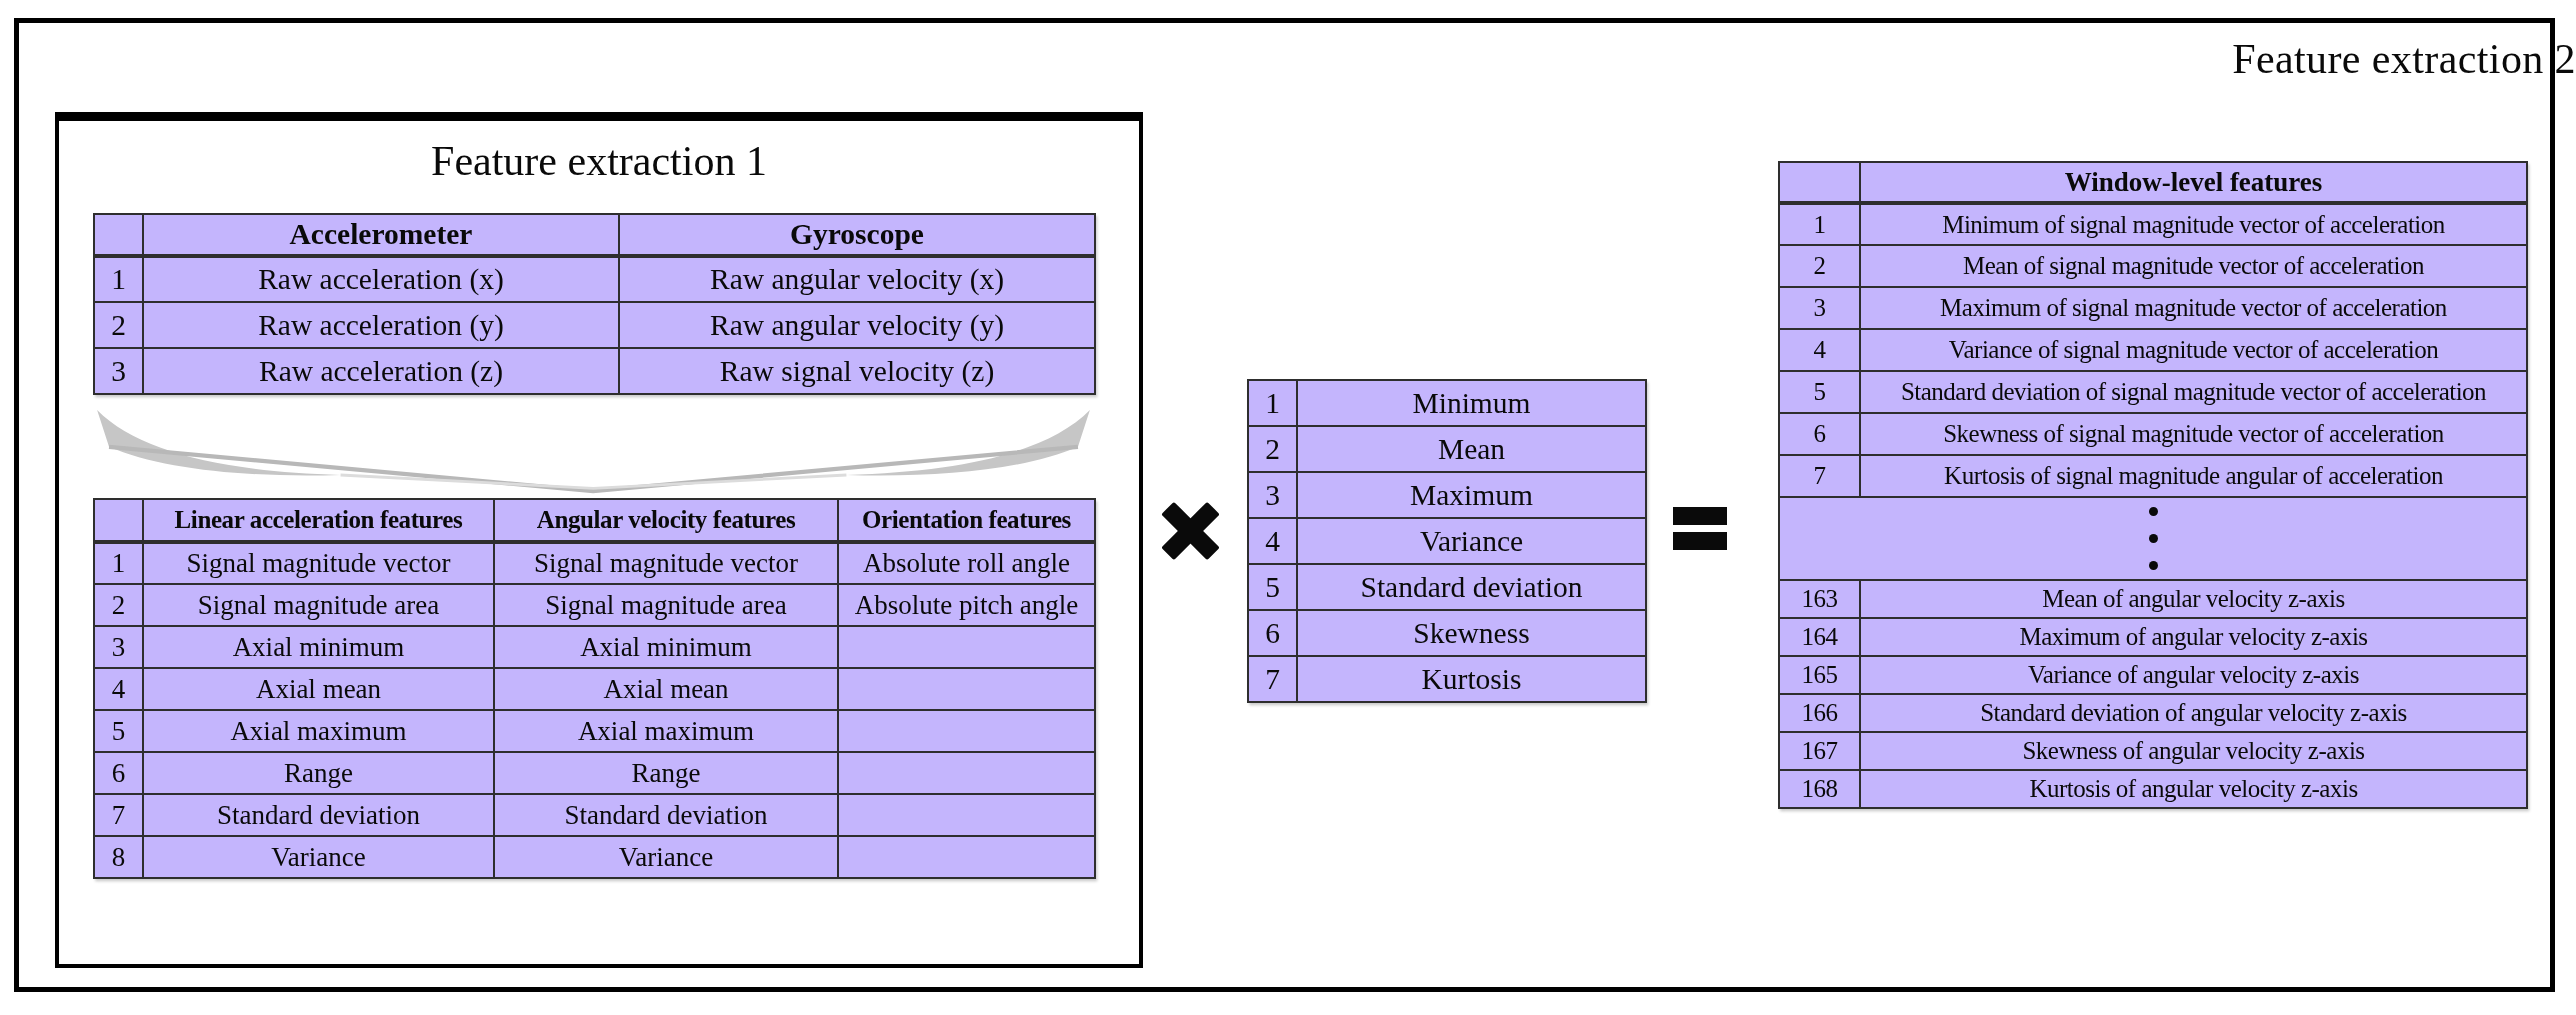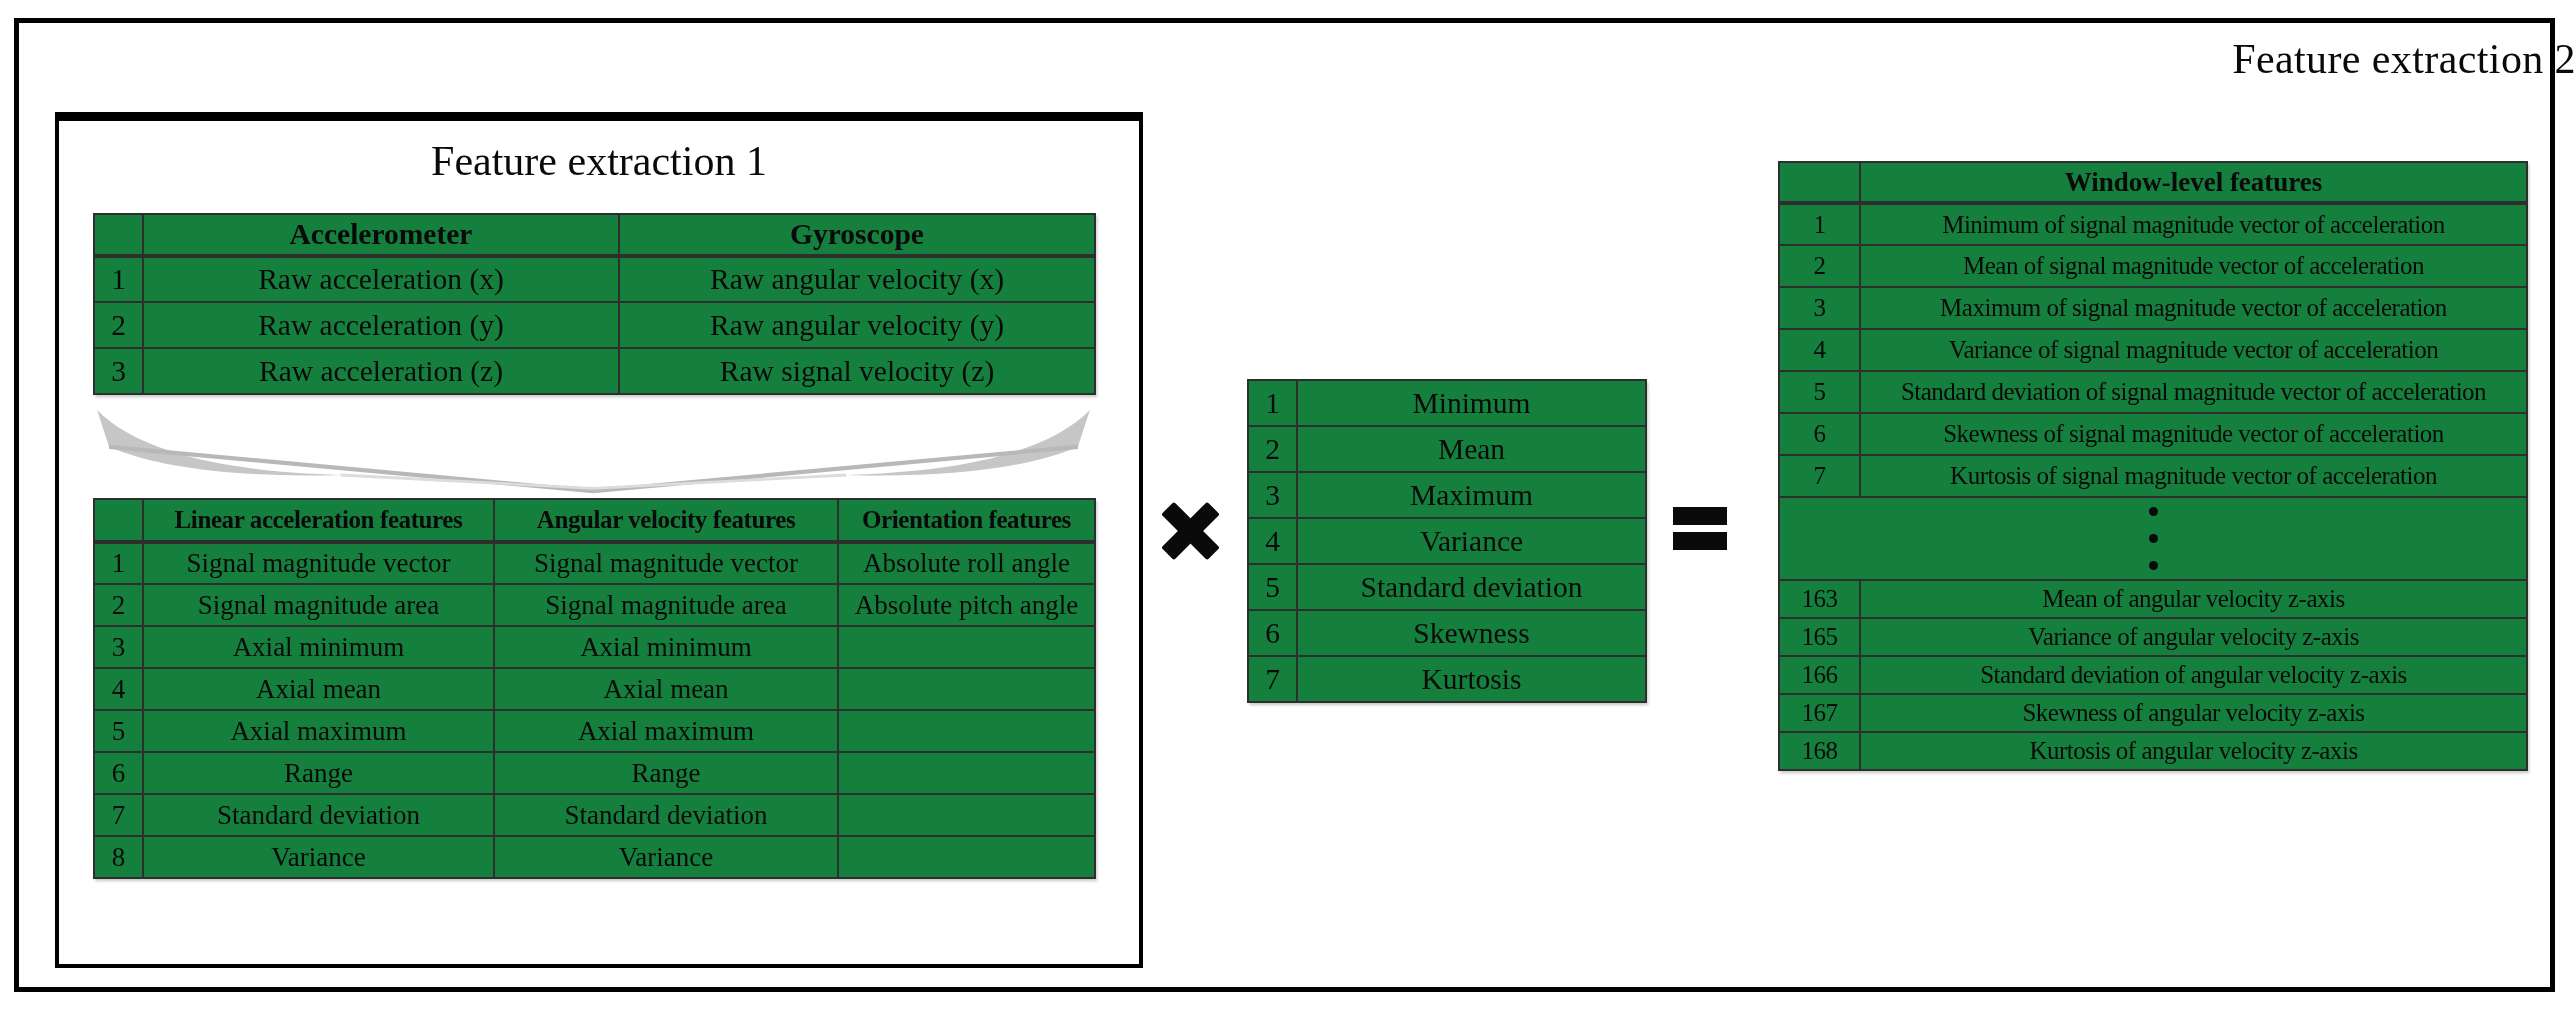--- a/index.html
+++ b/index.html
@@ -9,21 +9,21 @@
   .outer-frame{position:absolute;left:14px;top:18px;width:2541px;height:974px;
                border:5.6px solid #000;box-sizing:border-box;background:#fff;}
 
   .diagram-title{position:absolute;left:0;top:35px;width:2576px;text-align:right;
                  font-size:42px;letter-spacing:0.4px;}
 
   .left-box{position:absolute;left:55px;top:112px;width:1088px;height:856px;
             border:4.2px solid #000;border-top-width:9px;box-sizing:border-box;background:#fff;}
   .panel-title{position:absolute;left:55px;top:137px;width:1088px;text-align:center;font-size:42px;}
 
-  table.data-table{border-collapse:collapse;table-layout:fixed;position:absolute;background:#15803d;
+  table.data-table{border-collapse:collapse;table-layout:fixed;position:absolute;background:#c4b5fd;
                    border:2.8px solid #2e2e2e;box-shadow:2.1px 2.8px 2.8px rgba(0,0,0,0.22);}
   table.data-table td, table.data-table th{border:2.8px solid #2e2e2e;padding:0;text-align:center;
                    vertical-align:middle;font-weight:normal;overflow:hidden;white-space:nowrap;}
   table.data-table thead th{font-weight:bold;border-bottom-width:4.2px;}
 
   
   .t1{left:93px;top:213px;width:1001px;font-size:29.5px;}
   .t1 thead tr{height:42px;}
   .t1 tbody tr{height:46px;}
 
@@ -262,40 +262,44 @@
         <tr>
           <td>5</td>
           <td>Standard deviation of signal magnitude vector of acceleration</td>
         </tr>
         <tr>
           <td>6</td>
           <td>Skewness of signal magnitude vector of acceleration</td>
         </tr>
         <tr>
           <td>7</td>
-          <td>Kurtosis of signal magnitude vector of acceleration</td>
+          <td>Kurtosis of signal magnitude angular of acceleration</td>
         </tr>
       </tbody>
     <tbody>
       <tr class="dots-row">
         <td colspan="2" class="dots-cell">
           <div class="dots">
               <span class="dot"></span>
               <span class="dot"></span>
               <span class="dot"></span>
             </div>
         </td>
       </tr>
     </tbody>
     <tbody class="seg-bottom">
         <tr>
           <td>163</td>
           <td>Mean of angular velocity z-axis</td>
         </tr>
         <tr>
+          <td>164</td>
+          <td>Maximum of angular velocity z-axis</td>
+        </tr>
+        <tr>
           <td>165</td>
           <td>Variance of angular velocity z-axis</td>
         </tr>
         <tr>
           <td>166</td>
           <td>Standard deviation of angular velocity z-axis</td>
         </tr>
         <tr>
           <td>167</td>
           <td>Skewness of angular velocity z-axis</td>

